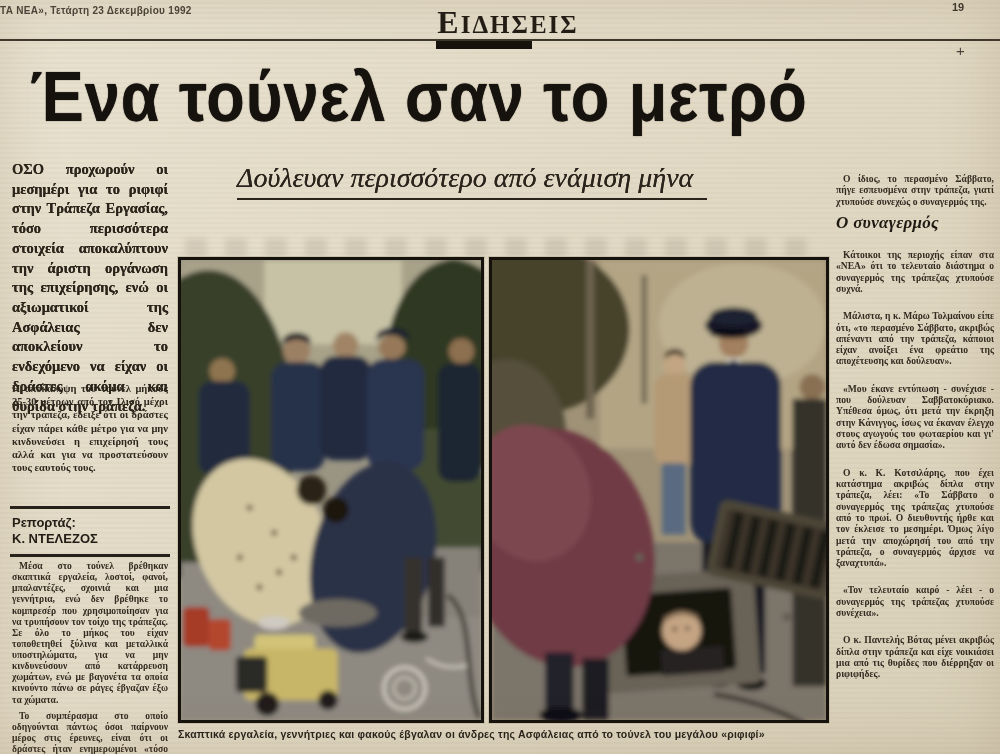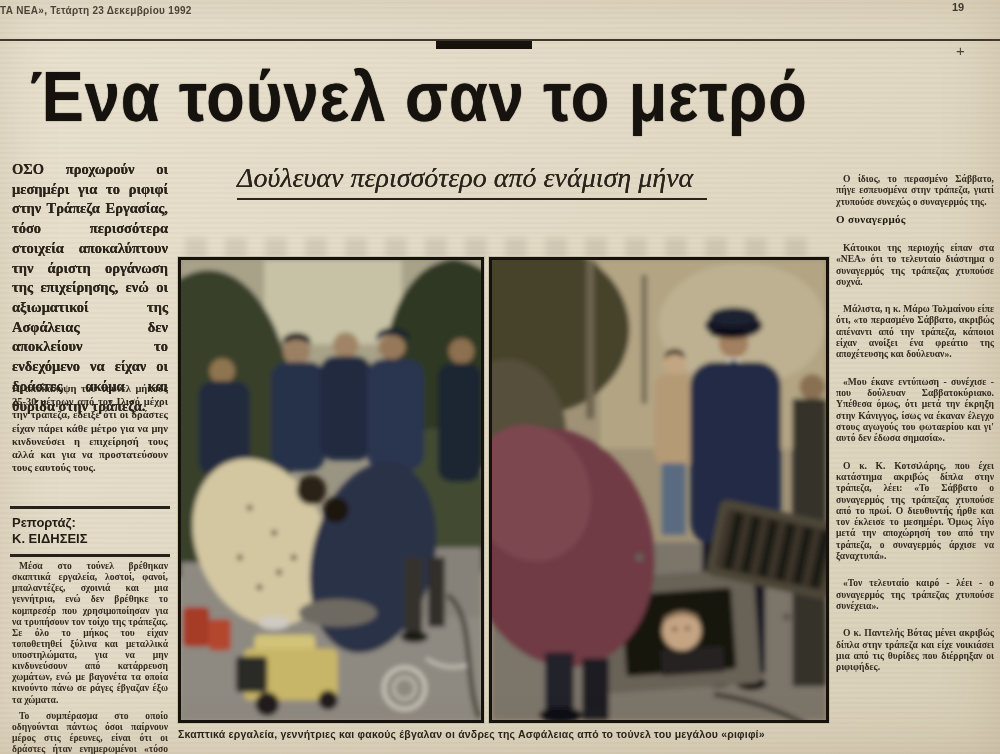--- a/index.html
+++ b/index.html
@@ -92,22 +92,22 @@
     font-size:9.6px;line-height:1.16;color:#332b21;
   }
   .leftbody p{margin:0 0 5px 0;text-indent:7px;}
   .rightcol{
     left:836px;top:157px;width:158px;
     font-size:9.6px;line-height:1.18;color:#332b21;
   }
   .rightcol p{margin:16px 0 5px 0;text-indent:7px;}
   .right-heading{
     font-family:"Liberation Serif",serif;font-weight:bold;
-    font-size:11px;margin:6px 0 6px 0;color:#1e1912;
-    text-indent:0;letter-spacing:.3px;
+    font-size:17px;margin:6px 0 6px 0;color:#1e1912;
+    text-indent:0;letter-spacing:.3px;font-style:italic;
   }
 
   
   .photo-frame{
     border:3px solid #15110c;background:#8f897d;
     box-shadow:0 0 0 1px #c9c0aa;
   }
   .photo-left{left:178px;top:257px;width:300px;height:460px;}
   .photo-right{left:489px;top:257px;width:334px;height:460px;}
   .photo-frame svg{display:block;width:100%;height:100%;}
@@ -116,38 +116,39 @@
     font-family:"Liberation Sans",sans-serif;font-weight:bold;
     font-size:10.5px;color:#27221b;letter-spacing:.2px;
   }
 </style>
 </head>
 <body>
 
 <div id="page">
 
   <div class="abs masthead">ΤΑ ΝΕΑ», Τετάρτη 23 Δεκεμβρίου 1992</div>
+  <div class="abs section-title">ΕΙΔΗΣΕΙΣ</div>
   <div class="abs page-number">19</div>
   <div class="abs header-rule"></div>
   <div class="abs section-bar"></div>
   <div class="abs register-mark">+</div>
 
   <div class="abs headline">Ένα τούνελ σαν το μετρό</div>
   <div class="abs subhead1">Δούλευαν περισσότερο από ενάμιση μήνα</div>
   <div class="abs ghost-smudge"></div>
 
   <div class="abs col lead">
     <p>ΟΣΟ προχωρούν οι μεσημέρι για το ριφιφί στην Τράπεζα Εργασίας, τόσο περισσότερα στοιχεία αποκαλύπτουν την άριστη οργάνωση της επιχείρησης, ενώ οι αξιωματικοί της Ασφάλειας δεν αποκλείουν το ενδεχόμενο να είχαν οι δράστες ακόμα και θυρίδα στην τράπεζα.</p>
   </div>
   <div class="abs col leftsmall">
     <p>Η αποκάλυψη του τούνελ μήκους 25-30 μέτρων από τον Ιλισό μέχρι την τράπεζα, έδειξε ότι οι δράστες είχαν πάρει κάθε μέτρο για να μην κινδυνεύσει η επιχείρησή τους αλλά και για να προστατεύσουν τους εαυτούς τους.</p>
   </div>
   <div class="abs reporter-box">
     <div>Ρεπορτάζ:</div>
-    <div>Κ. ΕΙΔΗΣΕΙΣ</div>
+    <div>Κ. ΝΤΕΛΕΖΟΣ</div>
   </div>
   <div class="abs col leftbody">
     <p>Μέσα στο τούνελ βρέθηκαν σκαπτικά εργαλεία, λοστοί, φανοί, μπαλαντέζες, σχοινιά και μια γεννήτρια, ενώ δεν βρέθηκε το κομπρεσέρ που χρησιμοποίησαν για να τρυπήσουν τον τοίχο της τράπεζας. Σε όλο το μήκος του είχαν τοποθετηθεί ξύλινα και μεταλλικά υποστηλώματα, για να μην κινδυνεύσουν από κατάρρευση χωμάτων, ενώ με βαγονέτα τα οποία κινούντο πάνω σε ράγες έβγαζαν έξω τα χώματα.</p>
     <p>Το συμπέρασμα στο οποίο οδηγούνται πάντως όσοι παίρνουν μέρος στις έρευνες, είναι ότι οι δράστες ήταν ενημερωμένοι «τόσο για το περιεχόμενο</p>
   </div>
 
   <div class="abs photo-frame photo-left">
     <svg viewBox="0 0 306 464" preserveAspectRatio="none">
       <defs>
         <filter id="pb1" x="-20%" y="-20%" width="140%" height="140%">

